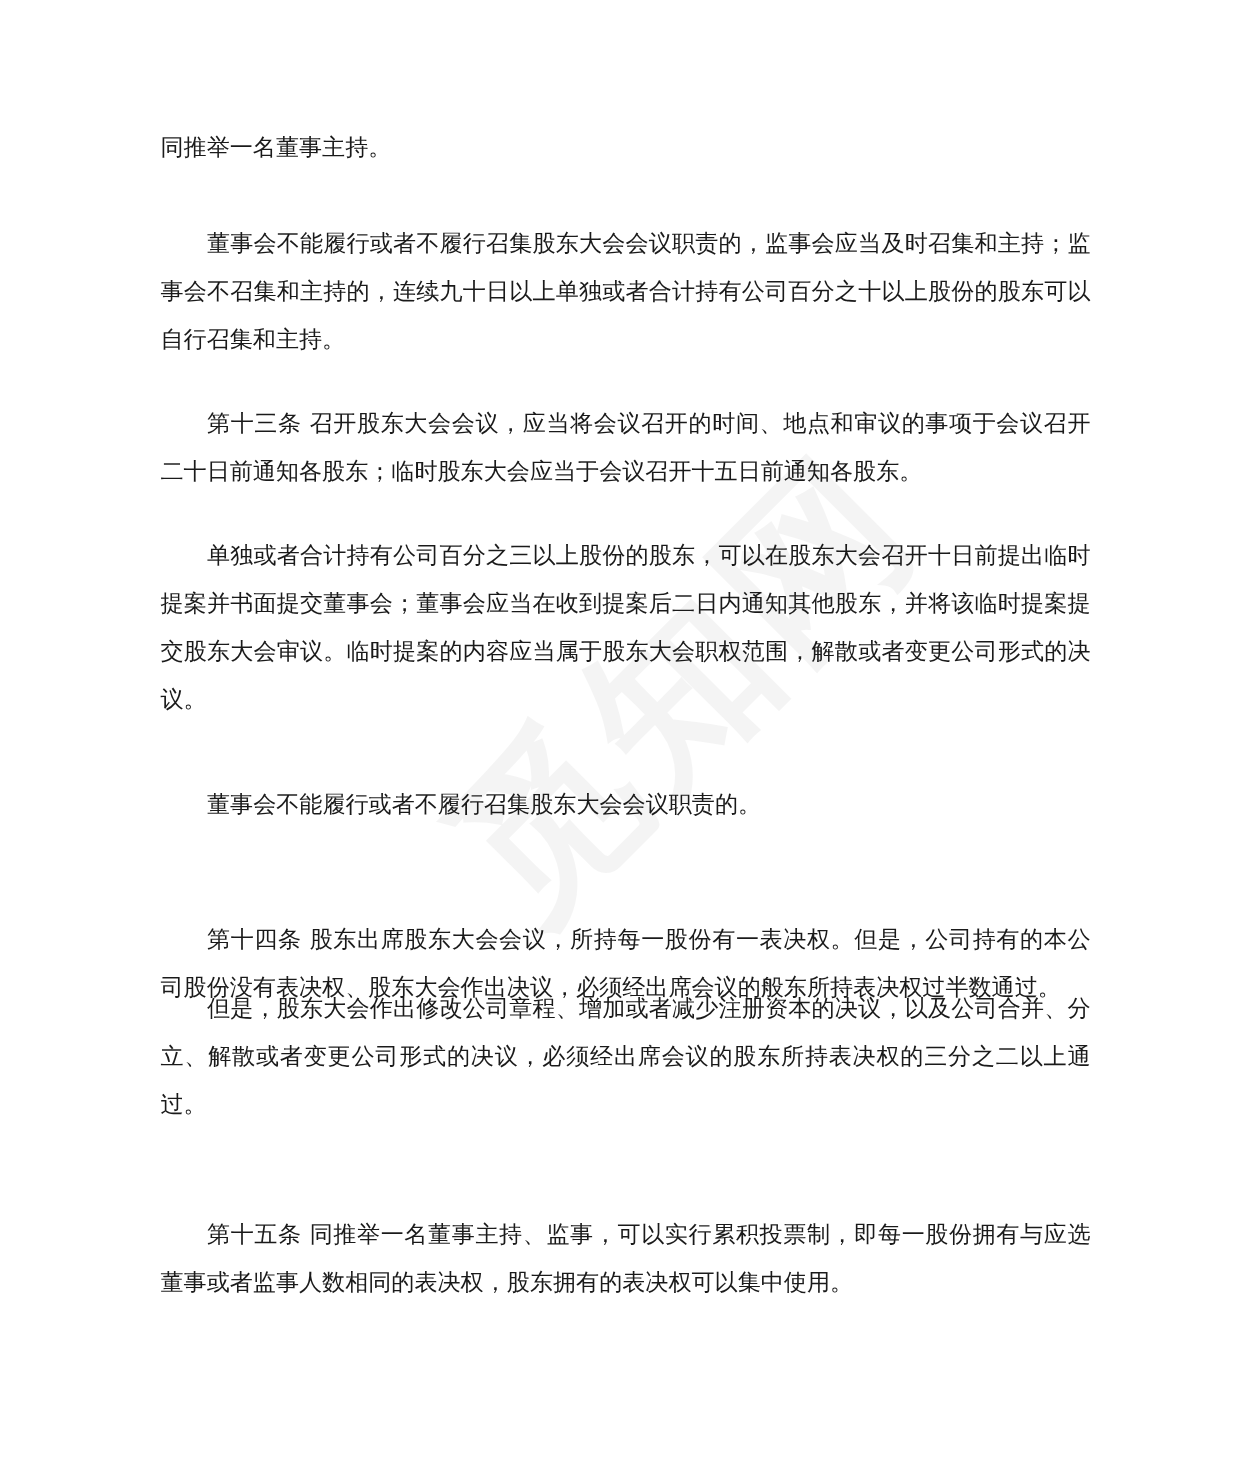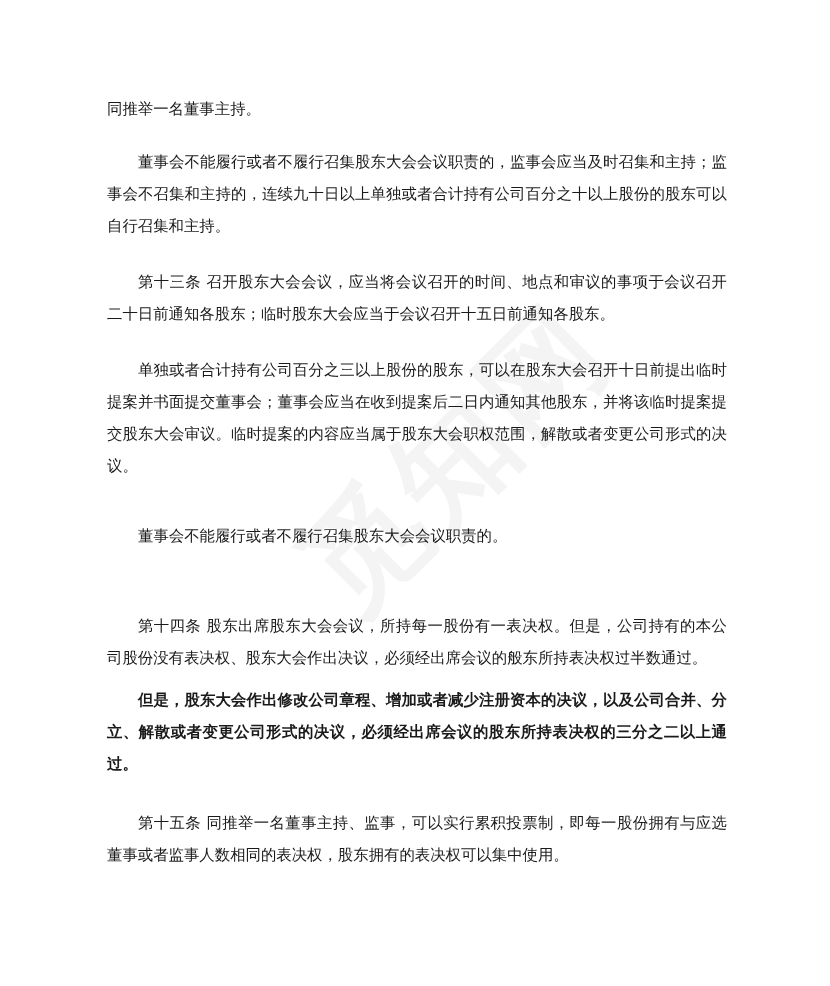--- a/index.html
+++ b/index.html
@@ -51,29 +51,29 @@
       user-select: none;
     }
   </style>
 </head>
 <body>
 
 <div class="page">
 
   <div class="watermark">觅知网</div>
 
-  <p class="para noindent" style="top:93px;">同推举一名董事主持。</p>
+  <p class="para noindent" style="top:82px;">同推举一名董事主持。</p>
 
   <p class="para" style="top:146px;">董事会不能履行或者不履行召集股东大会会议职责的，监事会应当及时召集和主持；监事会不召集和主持的，连续九十日以上单独或者合计持有公司百分之十以上股份的股东可以自行召集和主持。</p>
 
   <p class="para" style="top:266px;">第十三条  召开股东大会会议，应当将会议召开的时间、地点和审议的事项于会议召开二十日前通知各股东；临时股东大会应当于会议召开十五日前通知各股东。</p>
 
   <p class="para" style="top:354px;">单独或者合计持有公司百分之三以上股份的股东，可以在股东大会召开十日前提出临时提案并书面提交董事会；董事会应当在收到提案后二日内通知其他股东，并将该临时提案提交股东大会审议。临时提案的内容应当属于股东大会职权范围，解散或者变更公司形式的决议。</p>
 
   <p class="para" style="top:520px;">董事会不能履行或者不履行召集股东大会会议职责的。</p>
 
   <p class="para" style="top:610px;">第十四条  股东出席股东大会会议，所持每一股份有一表决权。但是，公司持有的本公司股份没有表决权、股东大会作出决议，必须经出席会议的般东所持表决权过半数通过。</p>
 
-  <p class="para" style="top:684px;font-weight:bold;">但是，股东大会作出修改公司章程、增加或者减少注册资本的决议，以及公司合并、分立、解散或者变更公司形式的决议，必须经出席会议的股东所持表决权的三分之二以上通过。</p>
+  <p class="para" style="top:656px;">但是，股东大会作出修改公司章程、增加或者减少注册资本的决议，以及公司合并、分立、解散或者变更公司形式的决议，必须经出席会议的股东所持表决权的三分之二以上通过。</p>
 
   <p class="para" style="top:807px;">第十五条  同推举一名董事主持、监事，可以实行累积投票制，即每一股份拥有与应选董事或者监事人数相同的表决权，股东拥有的表决权可以集中使用。</p>
 
 </div>
 
 </body></html>

